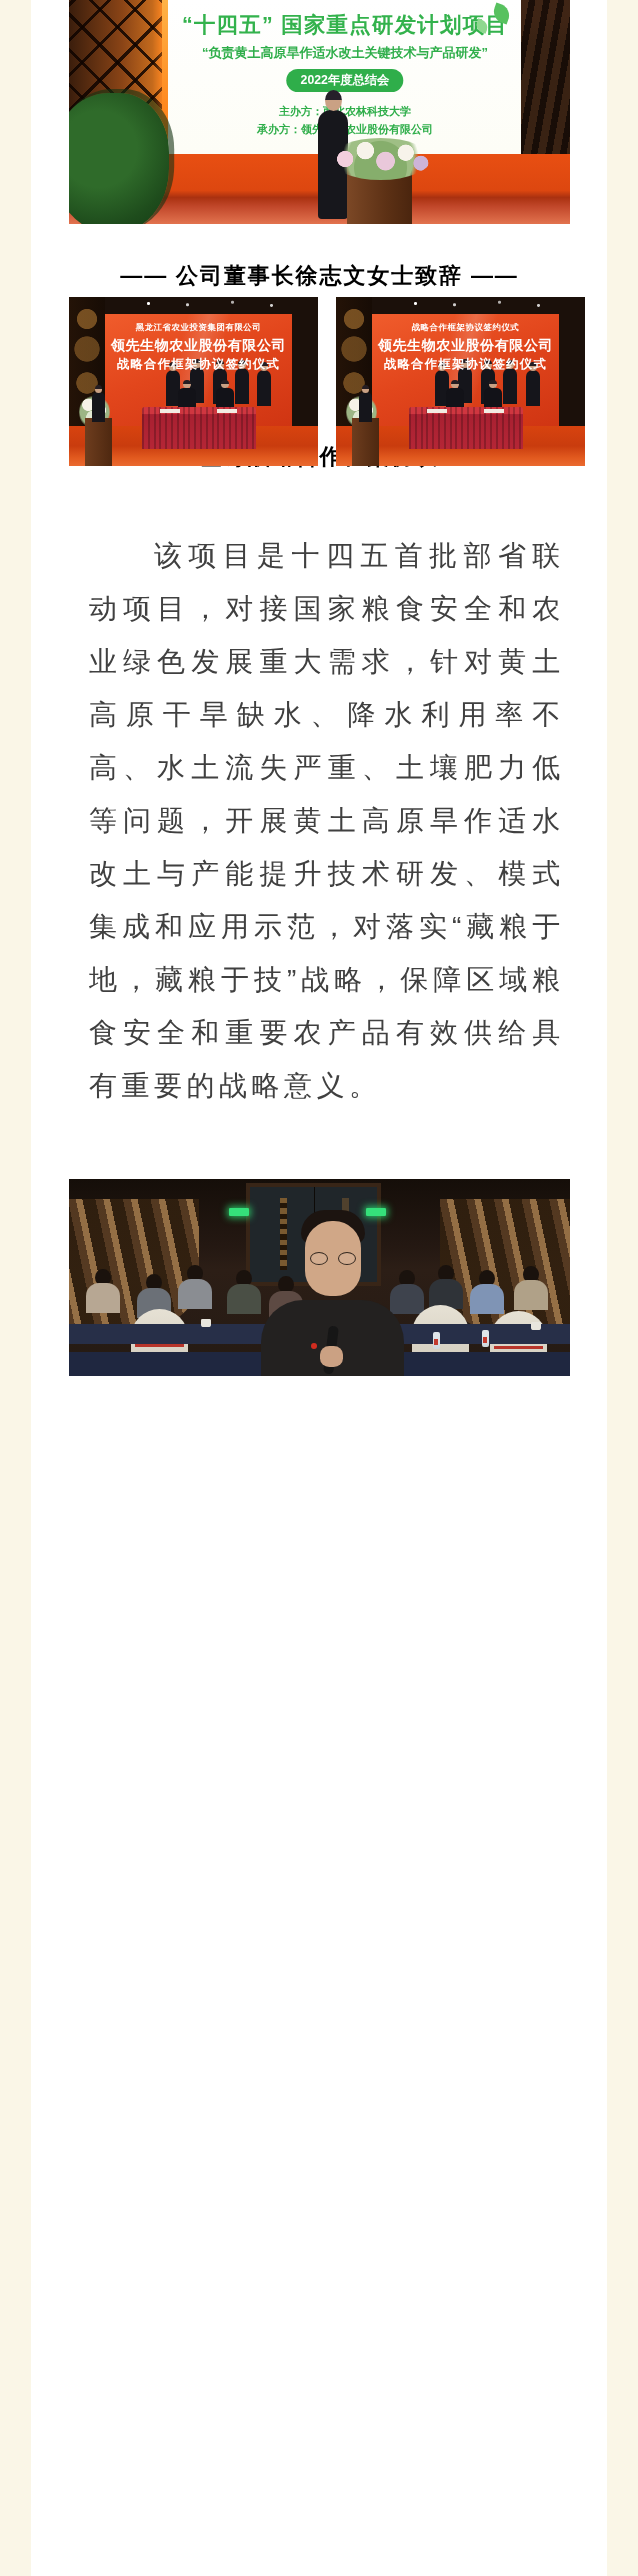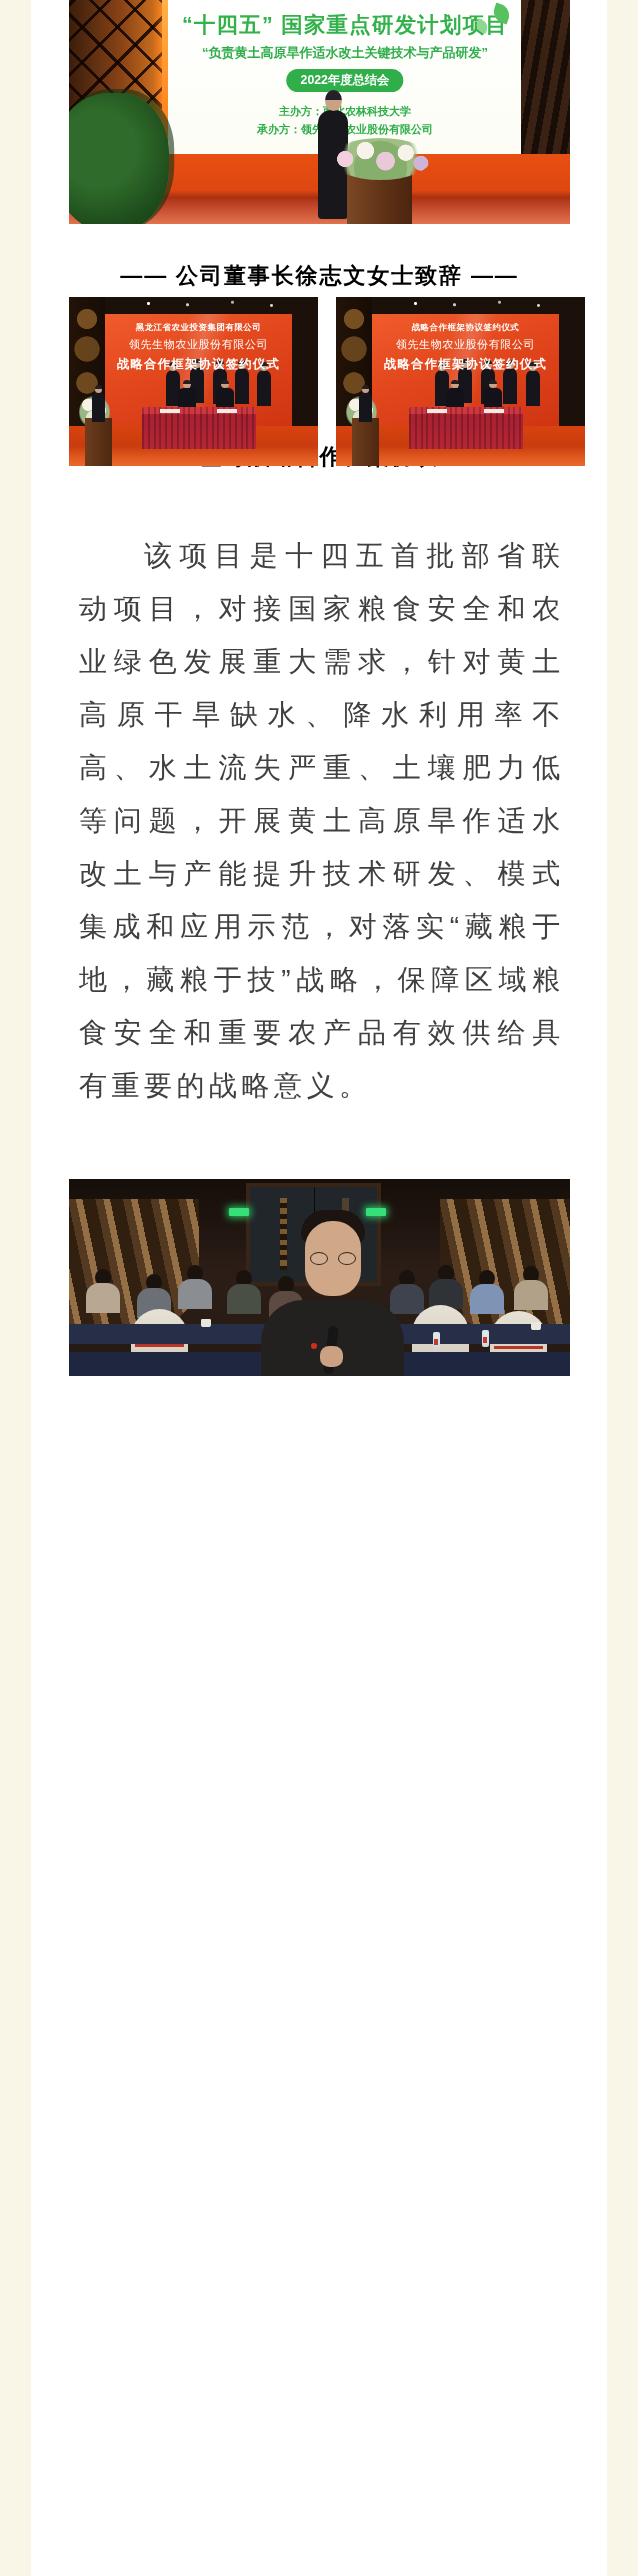--- a/index.html
+++ b/index.html
@@ -18,21 +18,21 @@
   .caption1{margin-top:36px;}
   .caption2{margin-top:13px;}
 
   
   .photo-row{margin-top:5px;display:flex;gap:18px;height:131px;}
   .photo-row .photo{width:249px;height:169px;flex:none;}
 
   
   .article{padding:56px 5.2px 0 3.9px;font-size:28px;line-height:53px;letter-spacing:4.5px;
            color:#404040;text-align:justify;}
-  .article p{margin:0 0 53px 6px;text-indent:65px;}
+  .article p{margin:0 0 53px 16px;text-indent:65px;}
   .article p:last-child{margin-bottom:0;}
 
   
   .p1-left{position:absolute;left:0;top:0;width:97px;height:224px;
     background:
       repeating-linear-gradient(45deg,transparent 0 22px,rgba(15,4,0,.85) 22px 25px),
       repeating-linear-gradient(-45deg,transparent 0 22px,rgba(15,4,0,.85) 22px 25px),
       linear-gradient(90deg,#3a1d0c 0%,#8a4416 55%,#c46a1d 86%,#ff8c25 100%);}
   .p1-glow{position:absolute;left:93px;top:0;width:5.8px;height:224px;
     background:linear-gradient(180deg,#ffb347,#ff7d14 60%,#d85a10);box-shadow:0 0 9px 2.6px rgba(255,130,30,.55);}
@@ -92,21 +92,21 @@
       radial-gradient(circle at 18px 86px,rgba(190,130,55,.5) 0 10.4px,transparent 11px),
       linear-gradient(90deg,#241307,#170c05);}
   .pr-lights{position:absolute;left:78px;top:5.2px;width:2.6px;height:2.6px;border-radius:50%;background:#fff;
     box-shadow:39px 1.3px 0 #ffffffcc,84px -1.3px 0 #ffffffaa,123px 1.9px 0 #ffffffcc;}
   .pr-screen{position:absolute;left:36px;top:17px;width:187px;height:116px;
     background:linear-gradient(160deg,#f05c2c 0%,#e2461c 45%,#cf3412 100%);}
   .pr-screen:after{content:"";position:absolute;inset:0;
     background:linear-gradient(105deg,transparent 38%,rgba(255,255,255,.16) 48%,transparent 58%);}
   .pr-screen .prs{position:absolute;left:0;width:100%;text-align:center;color:#fff;z-index:2;}
   .prs-l1{top:7.8px;font-size:8.4px;font-weight:bold;letter-spacing:0.6px;}
-  .prs-l2{top:23.4px;font-size:11px;font-weight:normal;letter-spacing:0.6px;}
+  .prs-l2{top:23.4px;font-size:14px;font-weight:bold;letter-spacing:0.6px;}
   .prs-l3{top:42px;font-size:12.3px;font-weight:bold;letter-spacing:1.3px;}
   .pr-stage{position:absolute;left:0;bottom:0;width:100%;height:40px;
     background:linear-gradient(180deg,#d8430f 0%,#c93c0e 50%,#e25a1f 80%,#ea6a30 100%);}
   .pr-fig{position:absolute;width:14.3px;height:36px;background:#15151b;border-radius:6.5px 6.5px 0 0;}
   .pr-fig:before{content:"";position:absolute;left:3.2px;top:-7.8px;width:7.8px;height:8.4px;border-radius:50%;
     background:linear-gradient(180deg,#241d22 45%,#c9a184 46%);}
   .pr-sit{position:absolute;width:18px;height:22px;background:#121218;border-radius:5.2px 5.2px 0 0;}
   .pr-sit:before{content:"";position:absolute;left:5.2px;top:-8.4px;width:7.8px;height:8.4px;border-radius:50%;
     background:linear-gradient(180deg,#241d22 45%,#c9a184 46%);}
   .pr-table{position:absolute;left:73px;top:110px;width:114px;height:42px;border-radius:2.6px 2.6px 0 0;

